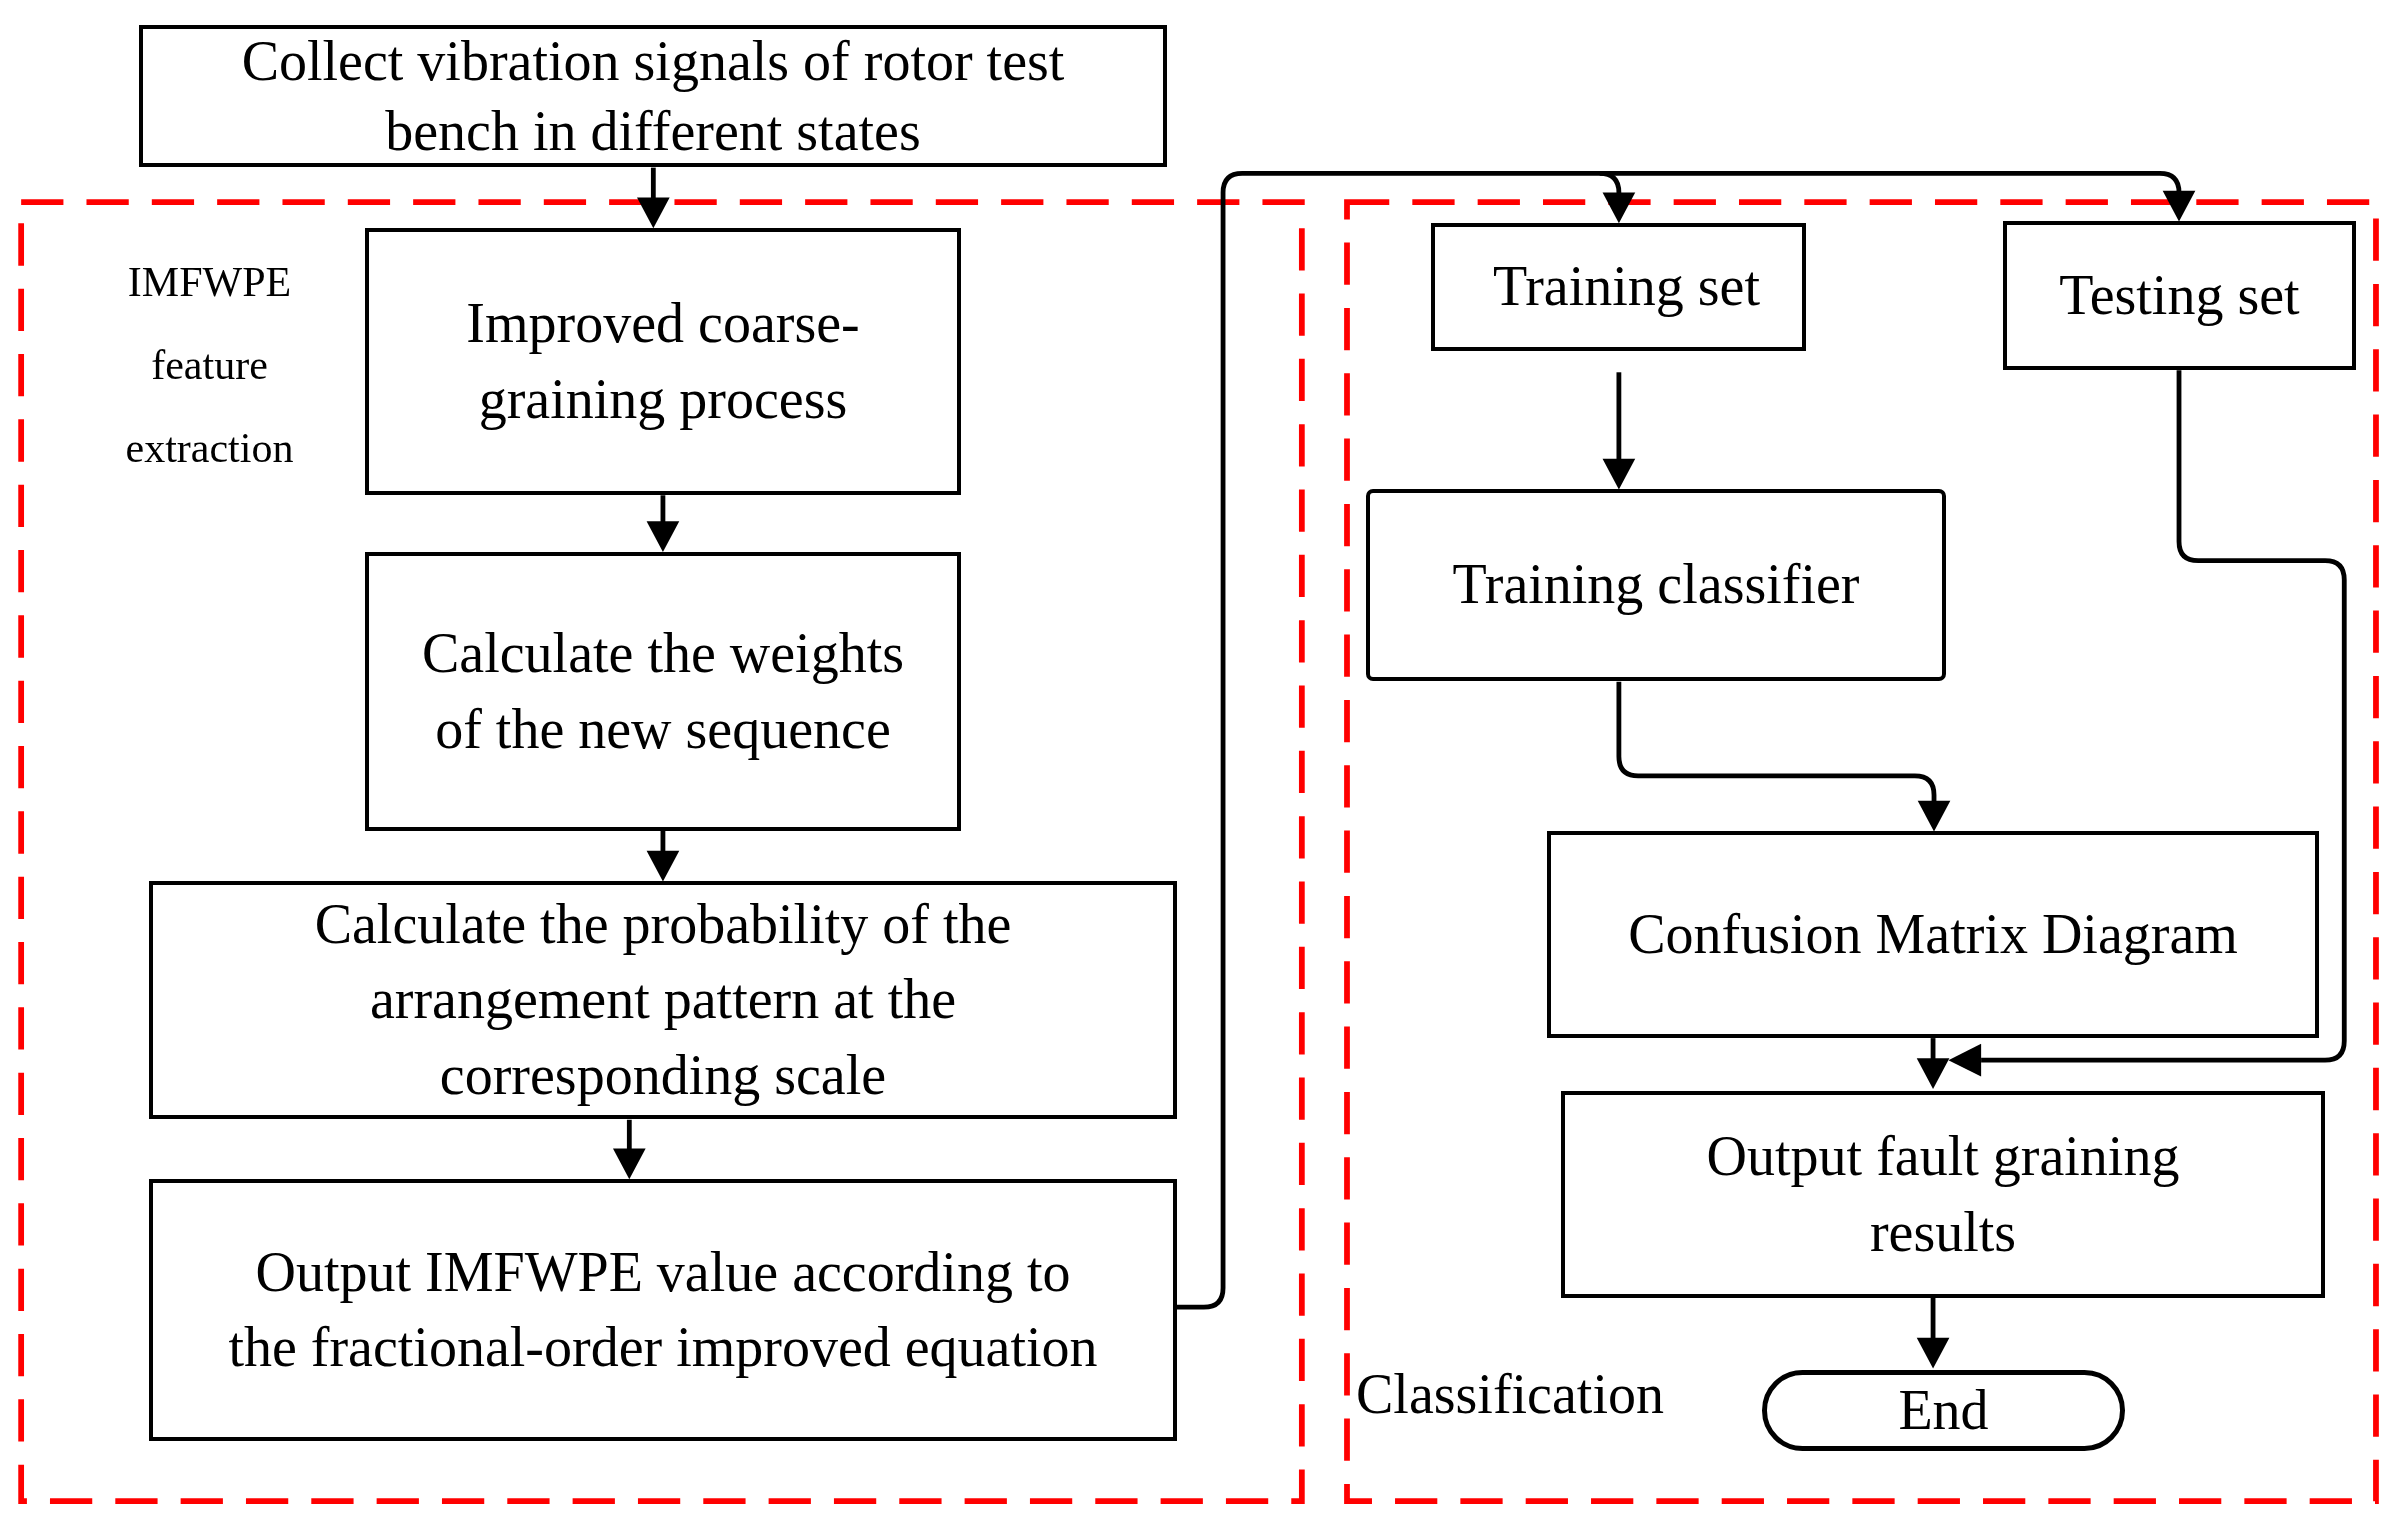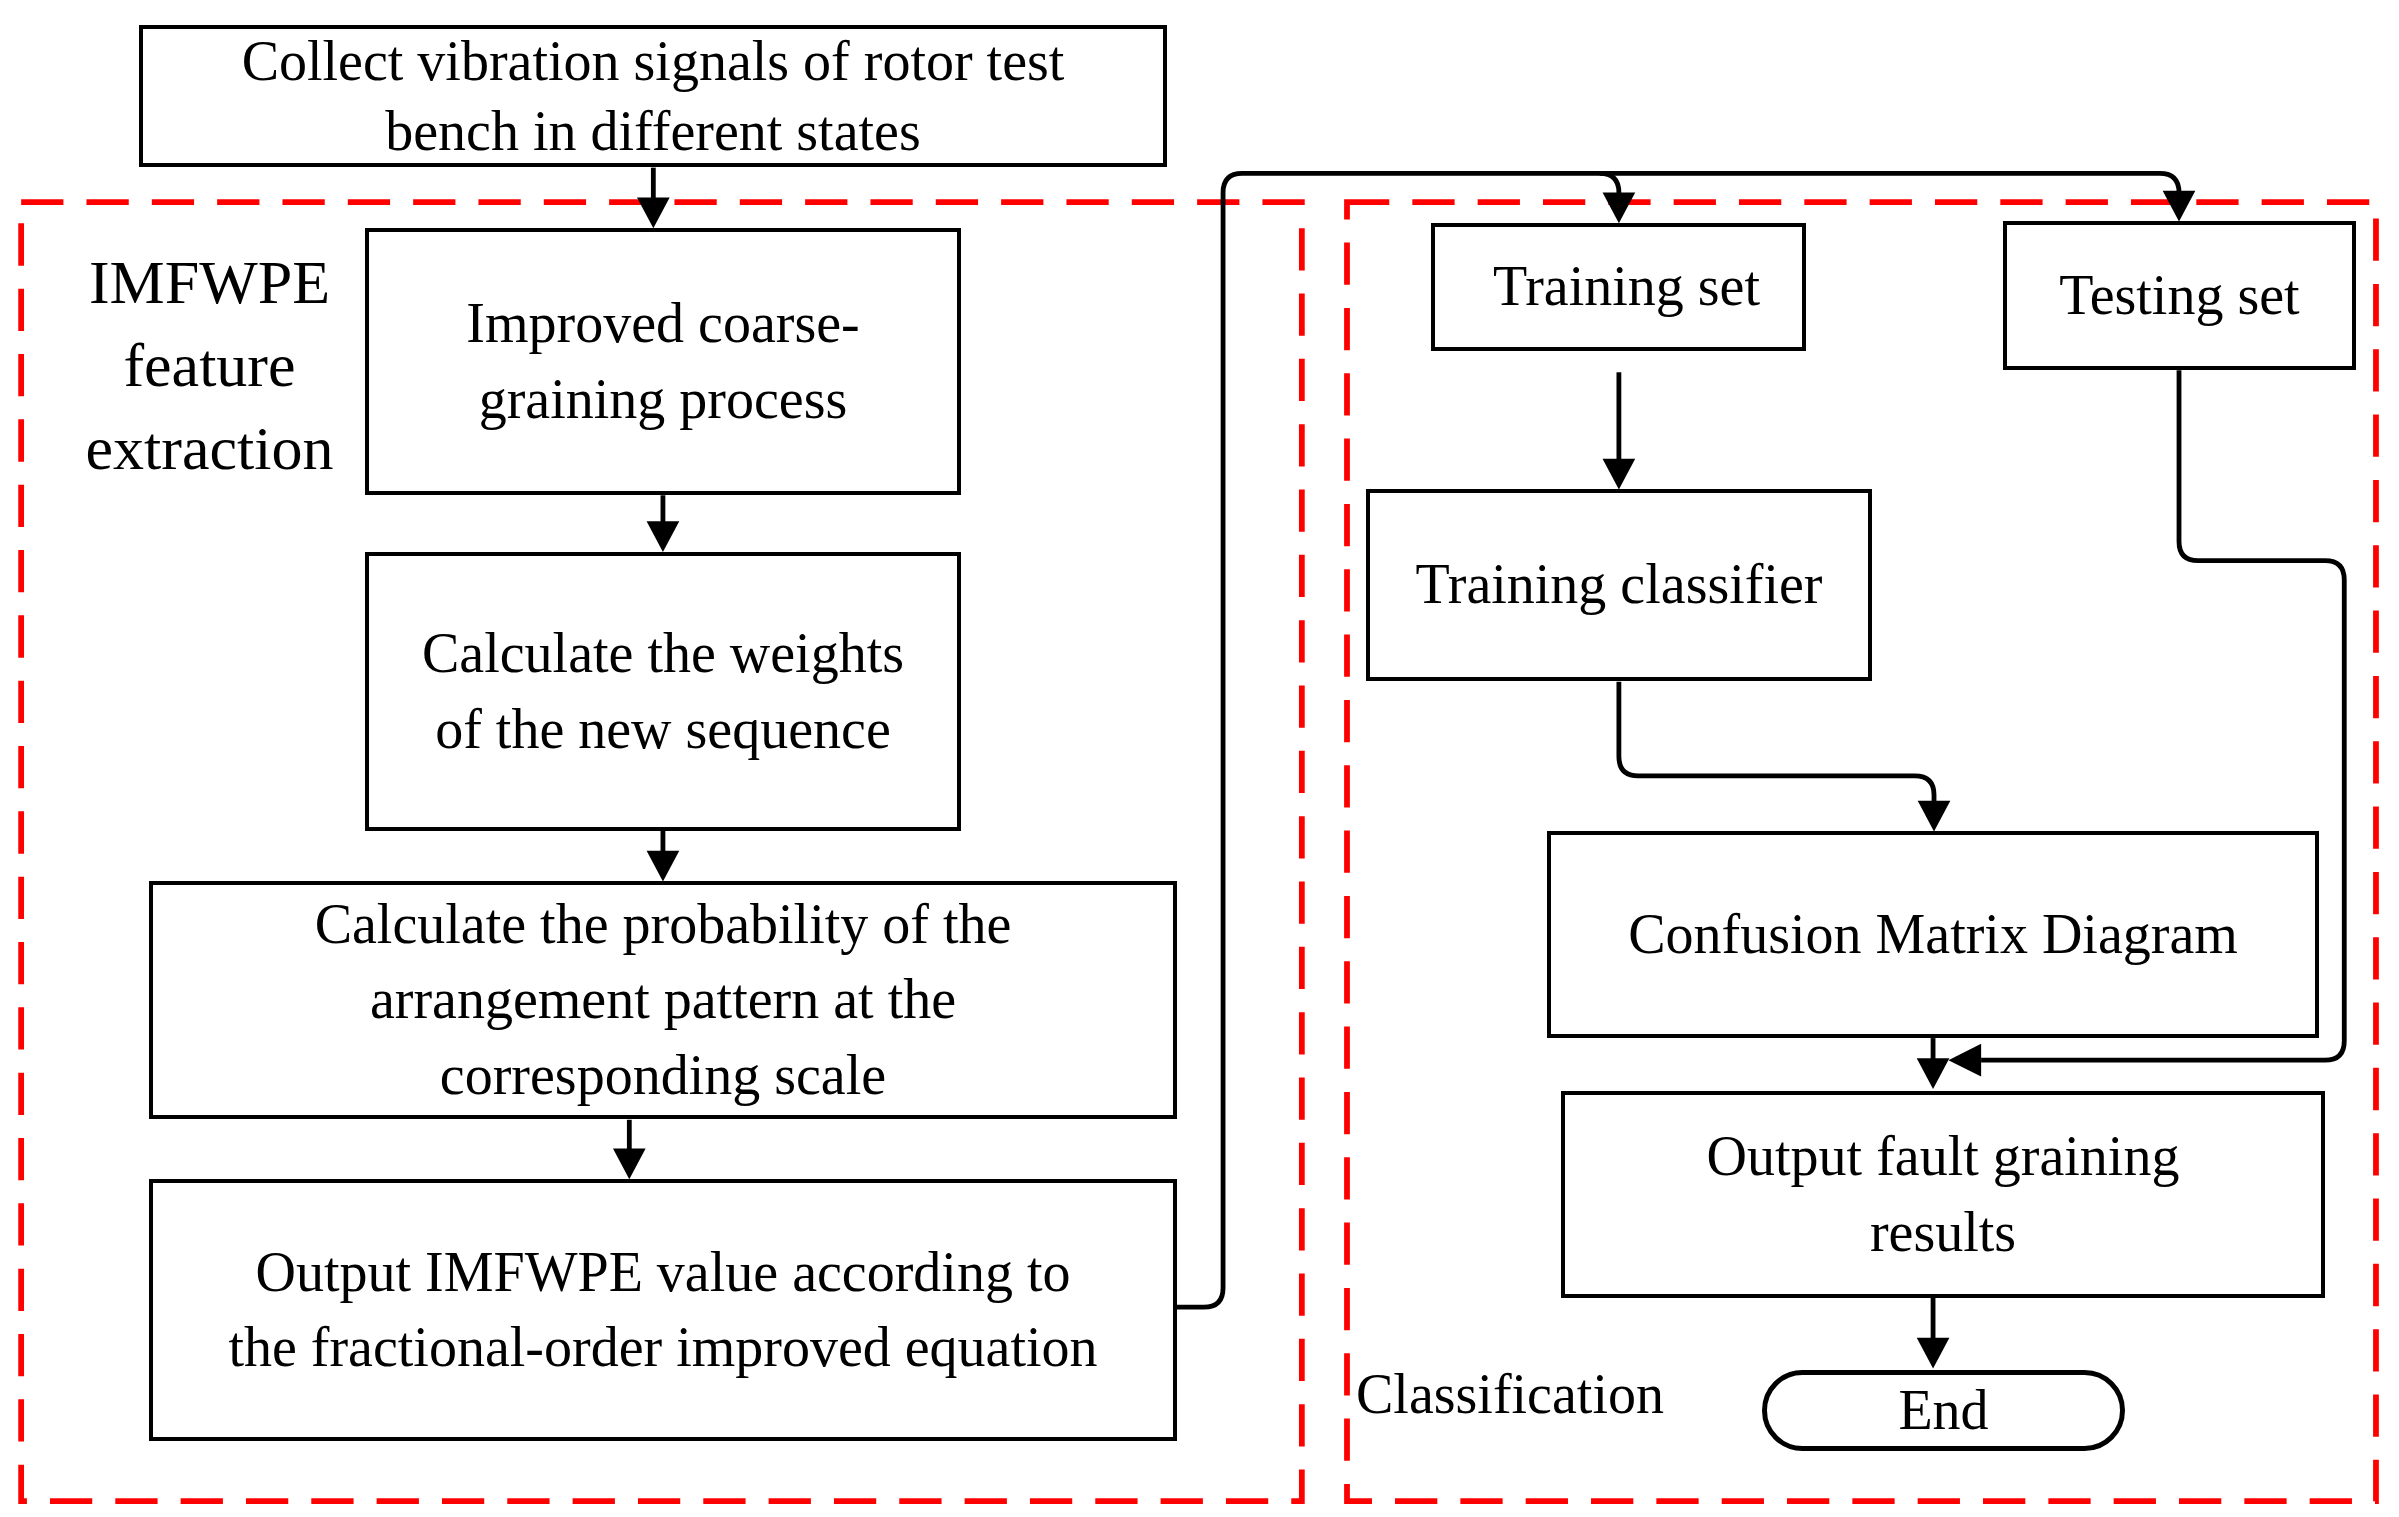--- a/index.html
+++ b/index.html
@@ -27,21 +27,21 @@
     text-align:center;
     font-size:56px;line-height:1.34;
     white-space:pre-line;
   }
   .node.small-font{font-size:56px;line-height:1.26;}
   .node.terminal{border-width:5.8px;border-radius:45px;font-size:56px;}
   .region-label{
     position:absolute;
     text-align:center;
     white-space:pre-line;
-    font-size:62px;line-height:83px;
+    font-size:42px;line-height:83px;
   }
   .region-label.single{font-size:56px;line-height:1.2;white-space:nowrap;text-align:left;}
   svg .edge{fill:none;stroke:var(--c-ink);stroke-width:5;}
   svg .head{fill:var(--c-ink);stroke:none;}
   svg .region-border{fill:none;stroke:var(--c-red);stroke-width:6;stroke-dasharray:44 24;}
 </style>
 </head>
 <body>
 
 <div class="stage">
@@ -98,21 +98,21 @@
 arrangement pattern at the
 corresponding scale</div>
 
   <div class="node" style="left:149px;top:1167px;width:1028px;height:262px;">Output IMFWPE value according to
 the fractional-order improved equation</div>
 
   <div class="node" style="left:1431px;top:211px;width:375px;height:128px;padding-left:16px;">Training set</div>
 
   <div class="node" style="left:2003px;top:209px;width:353px;height:149px;">Testing set</div>
 
-  <div class="node" style="left:1366px;top:477px;width:506px;height:192px;">Training classifier</div>
+  <div class="node" style="left:1366px;top:477px;width:580px;height:192px;border-radius:7px;">Training classifier</div>
 
   <div class="node" style="left:1547px;top:819px;width:772px;height:207px;">Confusion Matrix Diagram</div>
 
   <div class="node" style="left:1561px;top:1079px;width:764px;height:207px;">Output fault graining
 results</div>
 
   <div class="node terminal" style="left:1762px;top:1358px;width:363px;height:81px;">End</div>
 
   <div class="region-label" style="left:29px;top:229px;width:361px;">IMFWPE
 feature

